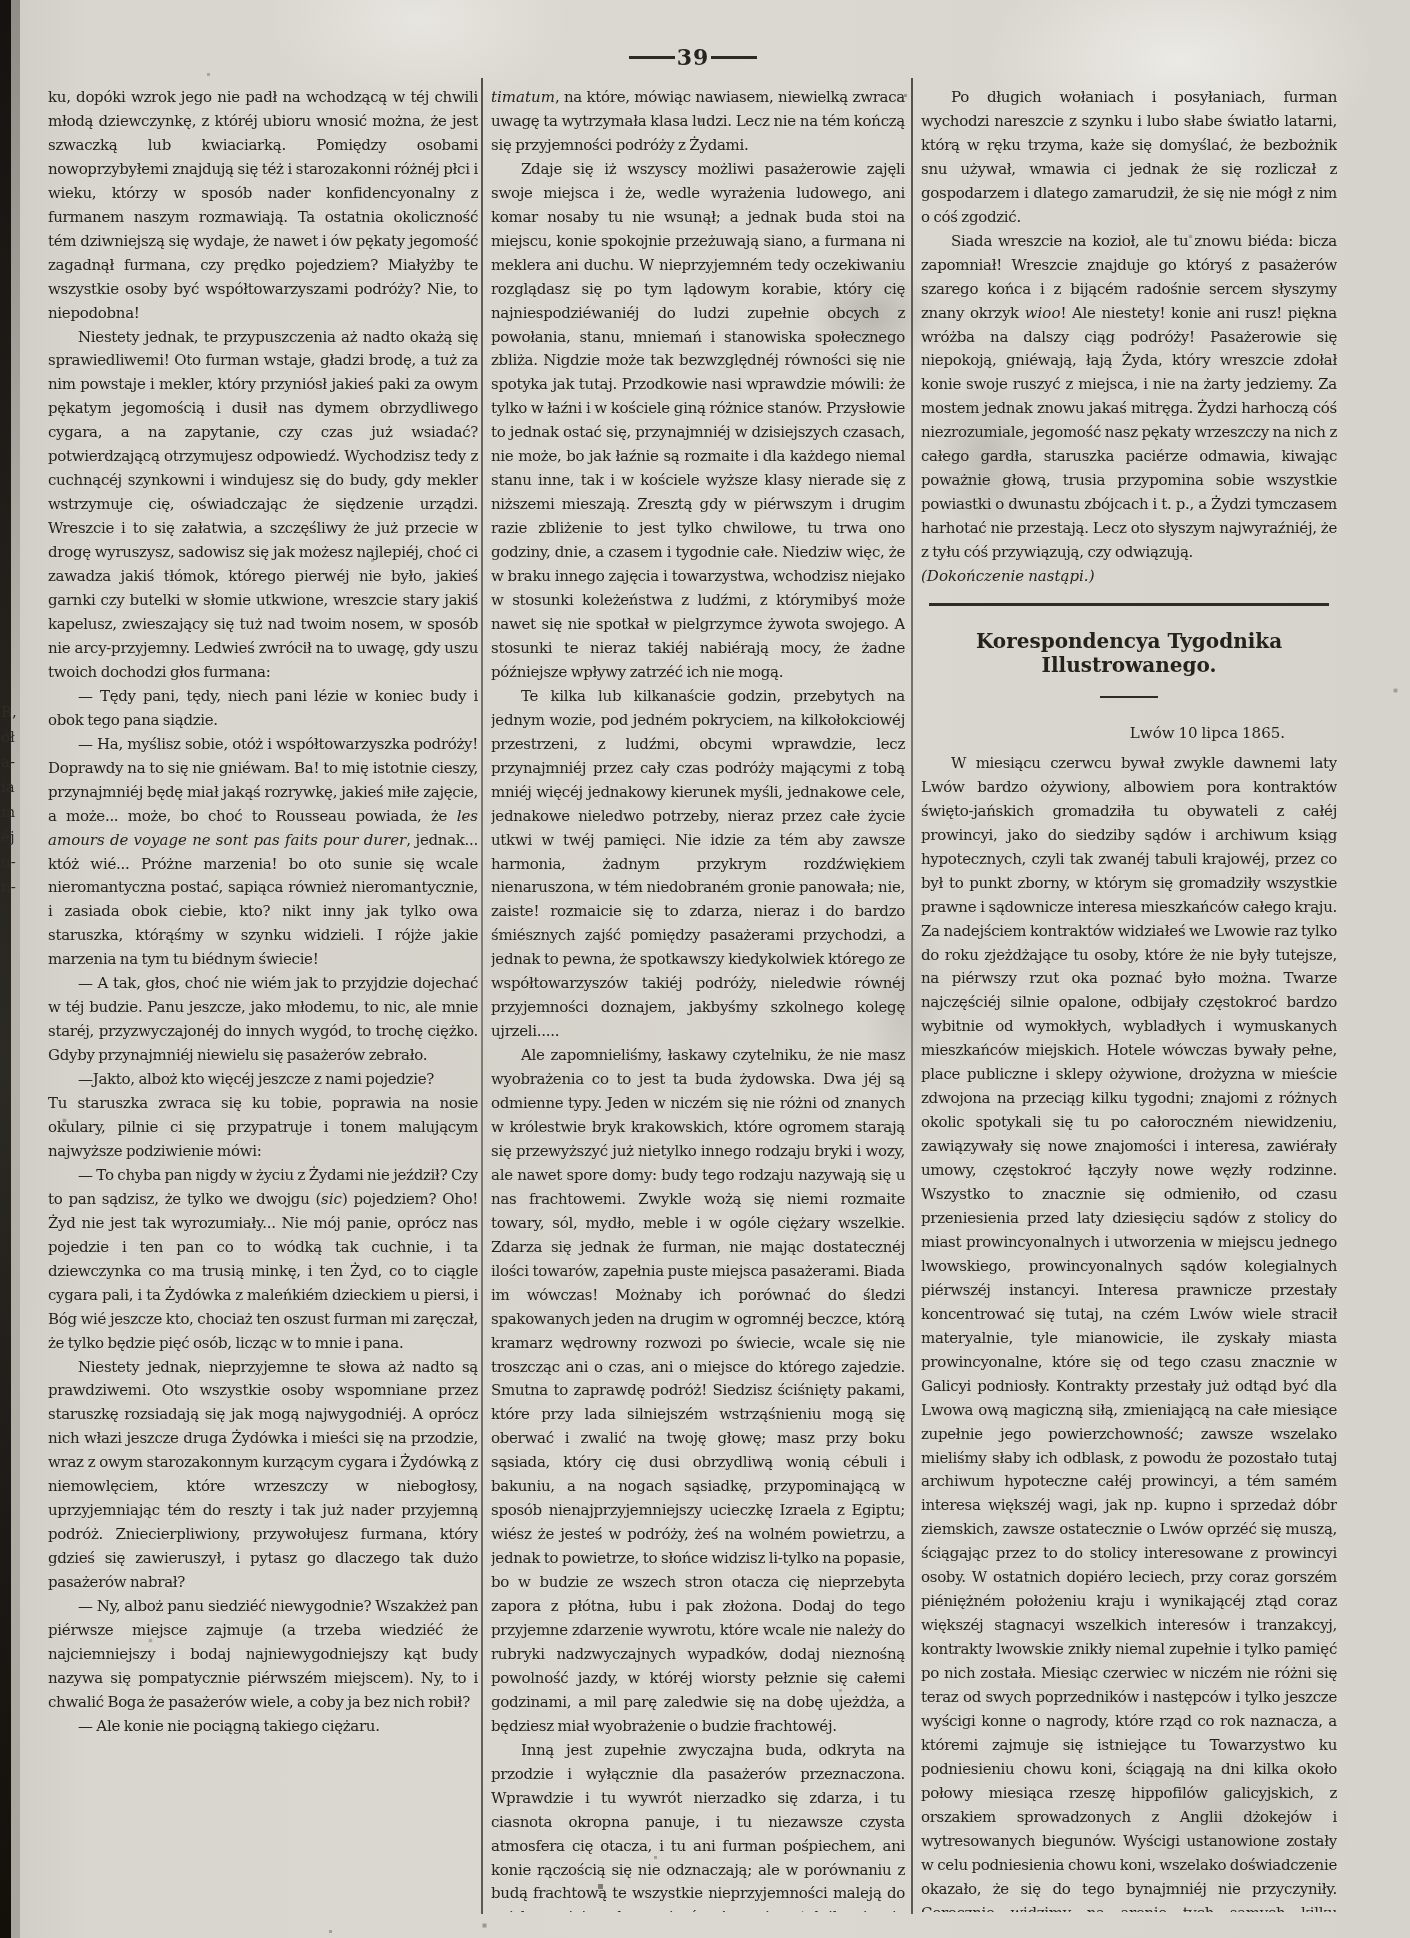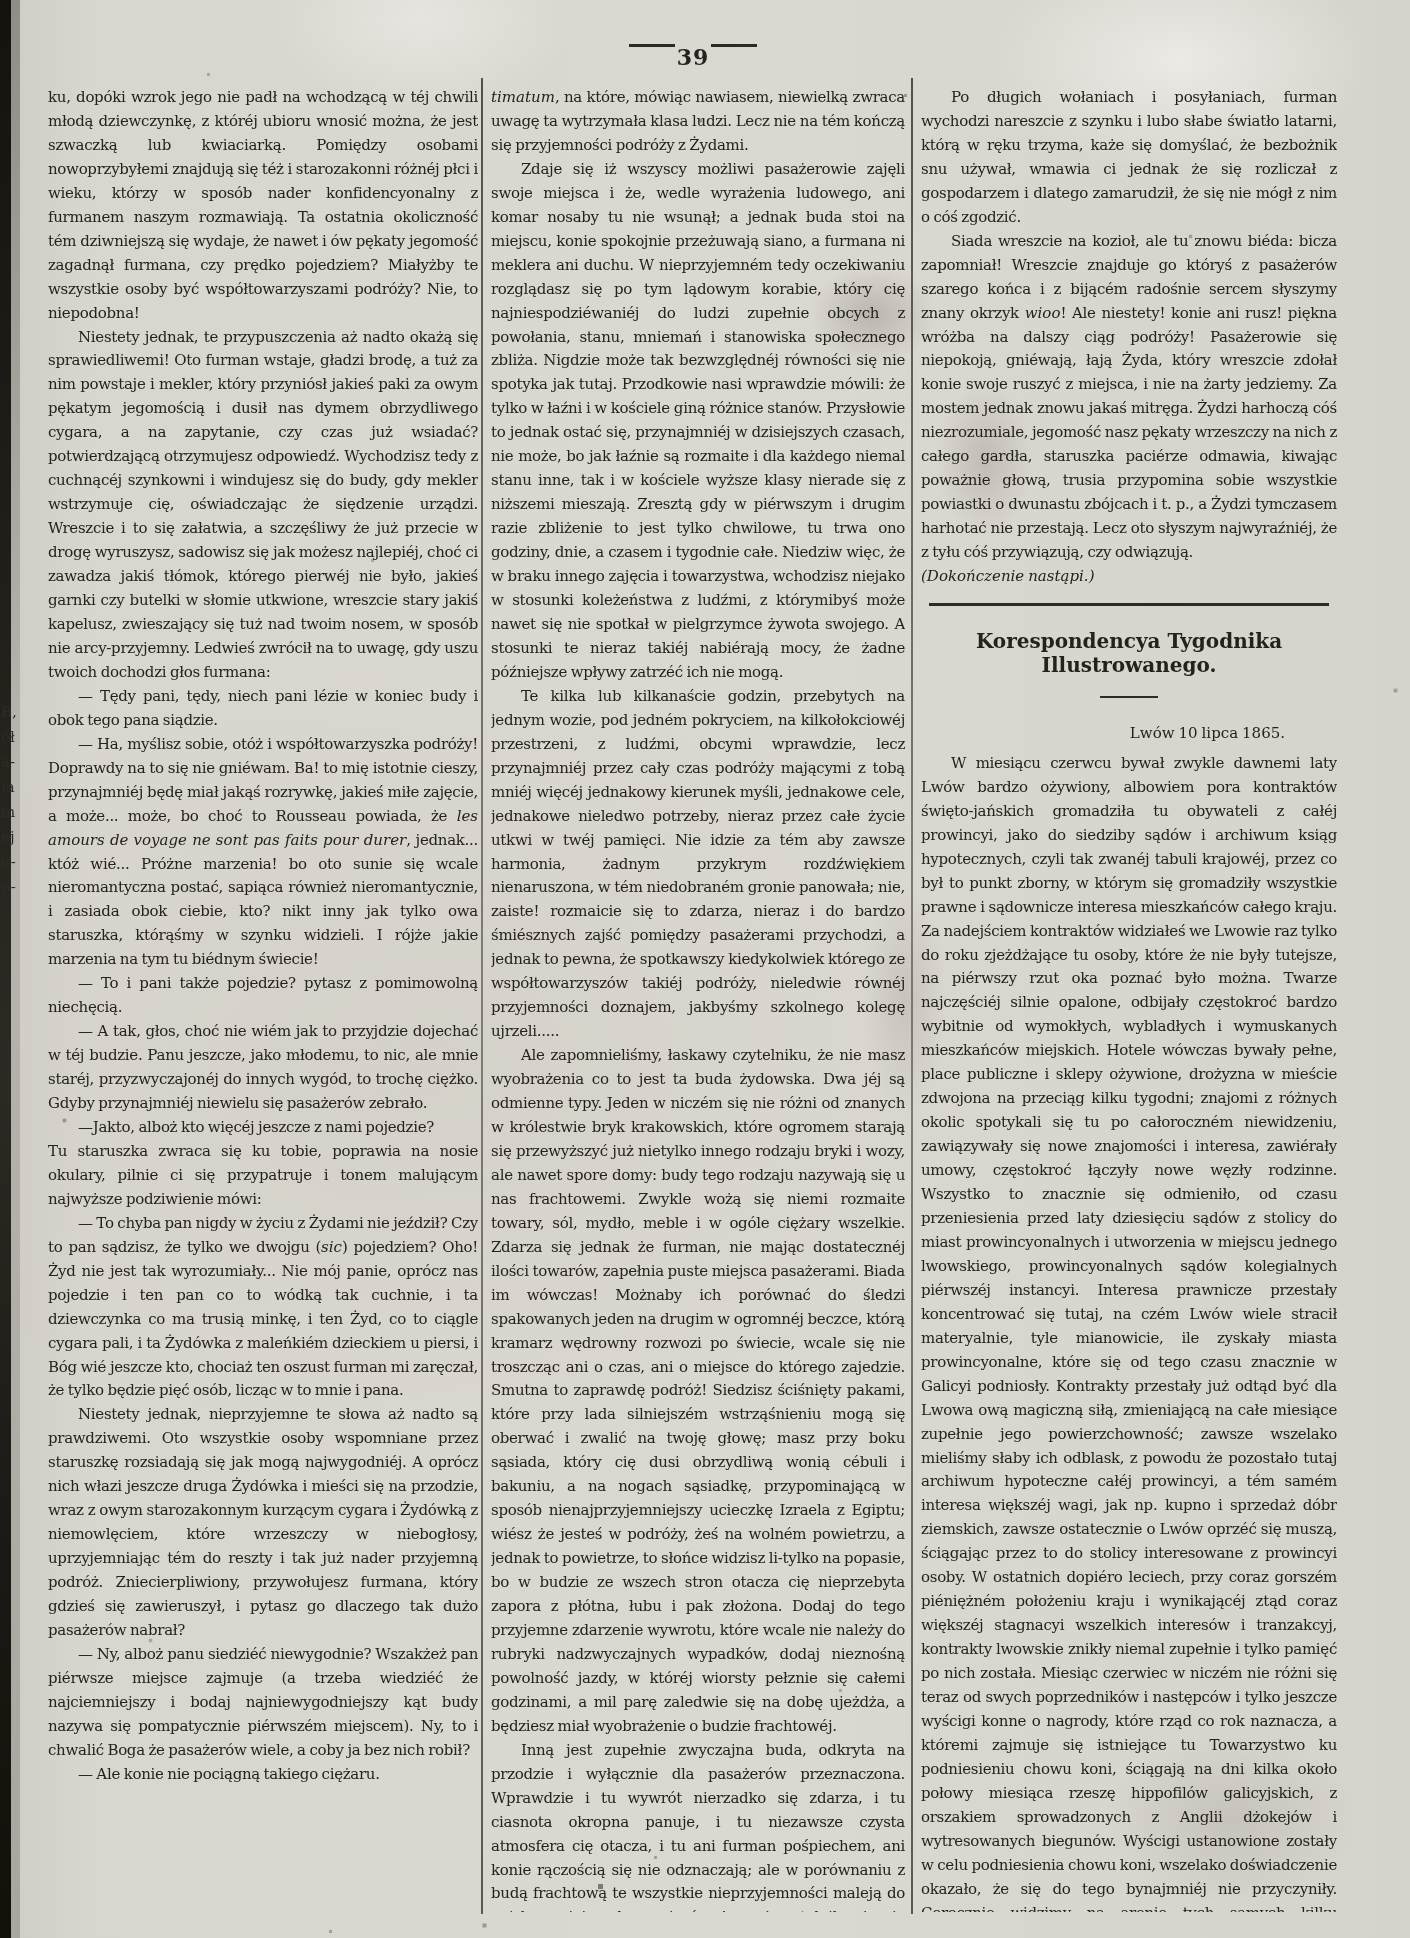--- a/index.html
+++ b/index.html
@@ -33,21 +33,21 @@
   .edge-frags{
     position:absolute;left:1px;top:700px;width:19px;
     overflow:hidden;
     font-size:15px;line-height:25px;color:#2e2c26;
     white-space:nowrap;
   }
   .edge-frags p{margin:0;padding:0;text-indent:0;}
   
   .pageno{
     position:absolute;left:0;top:44px;width:1386px;
-    display:flex;align-items:flex-start;justify-content:center;gap:2px;
+    display:flex;align-items:center;justify-content:center;gap:2px;
     user-select:none;
   }
   .hdash{display:inline-block;width:46px;height:3px;background:#2c2a25;}
   .pageno .num{font-size:22px;font-weight:bold;letter-spacing:1px;color:#262420;}
   
   .col{
     position:absolute;top:86px;height:1826px;overflow:hidden;
     text-align:justify;
   }
   .col1{left:48px;width:430px;}
@@ -128,21 +128,20 @@
   </div>
 
   <div class="vrule r1"></div>
   <div class="vrule r2"></div>
 
   <div class="col col1">
       <p class="cont">ku, dopóki wzrok jego nie padł na wchodzącą w téj chwili młodą dziewczynkę, z któréj ubioru wnosić można, że jest szwaczką lub kwiaciarką.  Pomiędzy osobami nowoprzybyłemi znajdują się téż i starozakonni różnéj płci i wieku, którzy w sposób nader konfidencyonalny z furmanem naszym rozmawiają. Ta ostatnia okoliczność tém dziwniejszą się wydaje, że nawet i ów pękaty jegomość zagadnął furmana, czy prędko pojedziem? Miałyżby te wszystkie osoby być współtowarzyszami podróży? Nie, to niepodobna!</p>
       <p class="para">Niestety jednak, te przypuszczenia aż nadto okażą się sprawiedliwemi!  Oto furman wstaje, gładzi brodę, a tuż za nim powstaje i mekler, który przyniósł jakieś paki za owym pękatym jegomością i dusił nas dymem obrzydliwego cygara, a na zapytanie, czy czas już wsiadać? potwierdzającą otrzymujesz odpowiedź.  Wychodzisz tedy z cuchnącéj szynkowni i windujesz się do budy, gdy mekler wstrzymuje cię, oświadczając że siędzenie urządzi.  Wreszcie i to się załatwia, a szczęśliwy że już przecie w drogę wyruszysz, sadowisz się jak możesz najlepiéj, choć ci zawadza jakiś tłómok, którego pierwéj nie było, jakieś garnki czy butelki w słomie utkwione, wreszcie stary jakiś kapelusz, zwieszający się tuż nad twoim nosem, w sposób nie arcy-przyjemny.  Ledwieś zwrócił na to uwagę, gdy uszu twoich dochodzi głos furmana:</p>
       <p class="para">— Tędy pani, tędy, niech pani lézie w koniec budy i obok tego pana siądzie.</p>
       <p class="para">— Ha, myślisz sobie, otóż i współtowarzyszka podróży!  Doprawdy na to się nie gniéwam.  Ba! to mię istotnie cieszy, przynajmniéj będę miał jakąś rozrywkę, jakieś miłe zajęcie, a może... może, bo choć to Rousseau powiada, że <i>les amours de voyage ne sont pas faits pour durer</i>, jednak... któż wié... Próżne marzenia! bo oto sunie się wcale nieromantyczna postać, sapiąca również nieromantycznie, i zasiada obok ciebie, kto?  nikt inny jak tylko owa staruszka, którąśmy w szynku widzieli.  I rójże jakie marzenia na tym tu biédnym świecie!</p>
-      <p class="para">— To i pani także pojedzie? pytasz z pomimowolną niechęcią.</p>
       <p class="para">— A tak, głos, choć nie wiém jak to przyjdzie dojechać w téj budzie. Panu jeszcze, jako młodemu, to nic, ale mnie staréj, przyzwyczajonéj do innych wygód, to trochę ciężko.  Gdyby przynajmniéj niewielu się pasażerów zebrało.</p>
       <p class="para">—Jakto, alboż kto więcéj jeszcze z nami pojedzie?</p>
       <p class="cont">Tu staruszka zwraca się ku tobie, poprawia na nosie okulary, pilnie ci się przypatruje i tonem malującym najwyższe podziwienie mówi:</p>
       <p class="para">— To chyba pan nigdy w życiu z Żydami nie jeździł?  Czy to pan sądzisz, że tylko we dwojgu (<i>sic</i>) pojedziem?  Oho!  Żyd nie jest tak wyrozumiały... Nie mój panie, oprócz nas pojedzie i ten pan co to wódką tak cuchnie, i ta dziewczynka co ma trusią minkę, i ten Żyd, co to ciągle cygara pali, i ta Żydówka z maleńkiém dzieckiem u piersi, i Bóg wié jeszcze kto, chociaż ten oszust furman mi zaręczał, że tylko będzie pięć osób, licząc w to mnie i pana.</p>
       <p class="para">Niestety jednak, nieprzyjemne te słowa aż nadto są prawdziwemi.  Oto wszystkie osoby wspomniane przez staruszkę rozsiadają się jak mogą najwygodniéj.  A oprócz nich włazi jeszcze druga Żydówka i mieści się na przodzie, wraz z owym starozakonnym kurzącym cygara i Żydówką z niemowlęciem, które wrzeszczy w niebogłosy, uprzyjemniając tém do reszty i tak już nader przyjemną podróż. Zniecierpliwiony, przywołujesz furmana, który gdzieś się zawieruszył, i pytasz go dlaczego tak dużo pasażerów nabrał?</p>
       <p class="para">— Ny, alboż panu siedziéć niewygodnie?  Wszakżeż pan piérwsze miejsce zajmuje (a trzeba wiedziéć że najciemniejszy i bodaj najniewygodniejszy kąt budy nazywa się pompatycznie piérwszém miejscem). Ny, to i chwalić Boga że pasażerów wiele, a coby ja bez nich robił?</p>
       <p class="para">— Ale konie nie pociągną takiego ciężaru.</p>
     </div>
   <div class="col col2">
       <p class="cont"><i>timatum</i>, na które, mówiąc nawiasem, niewielką zwraca uwagę ta wytrzymała klasa ludzi.  Lecz nie na tém kończą się przyjemności podróży z Żydami.</p>

